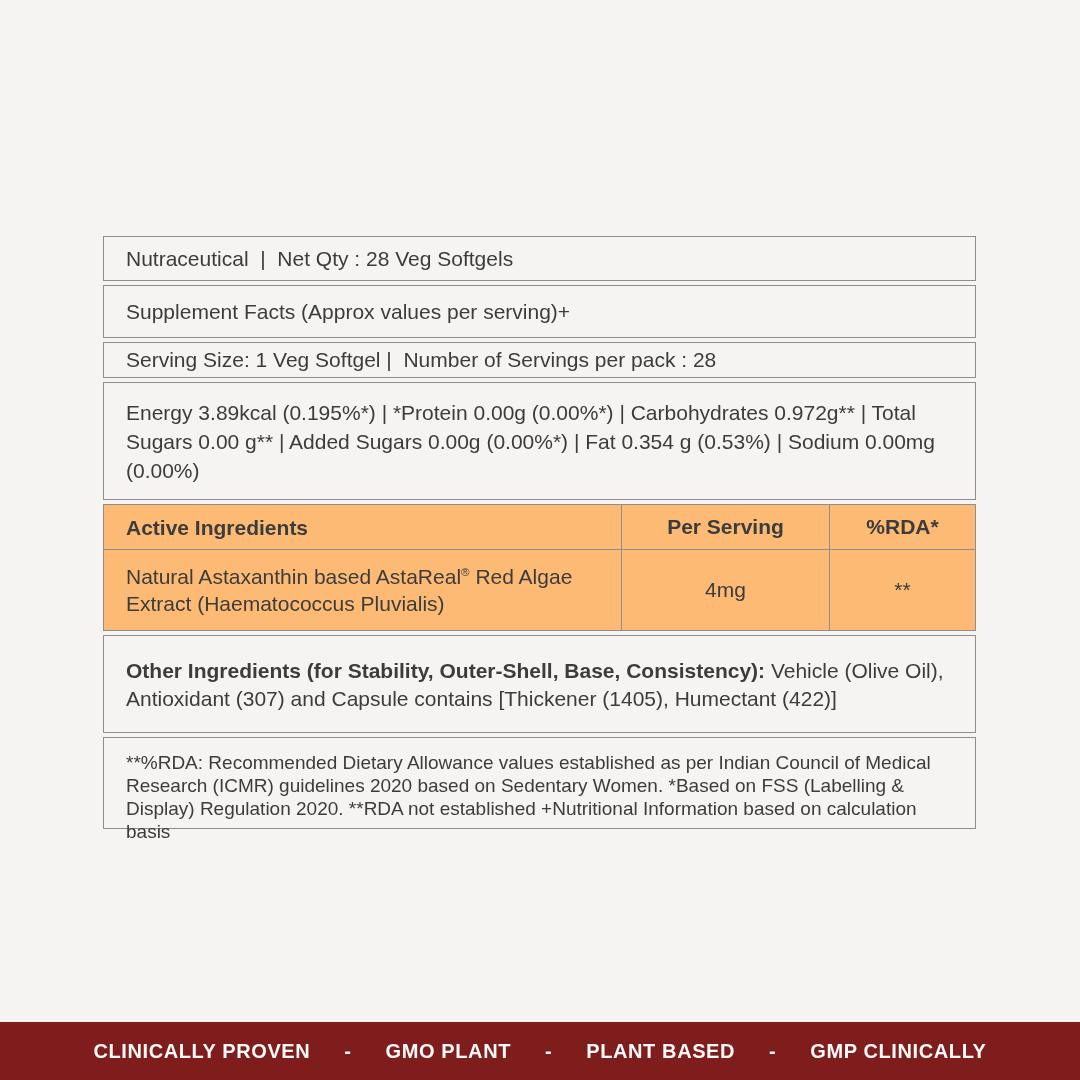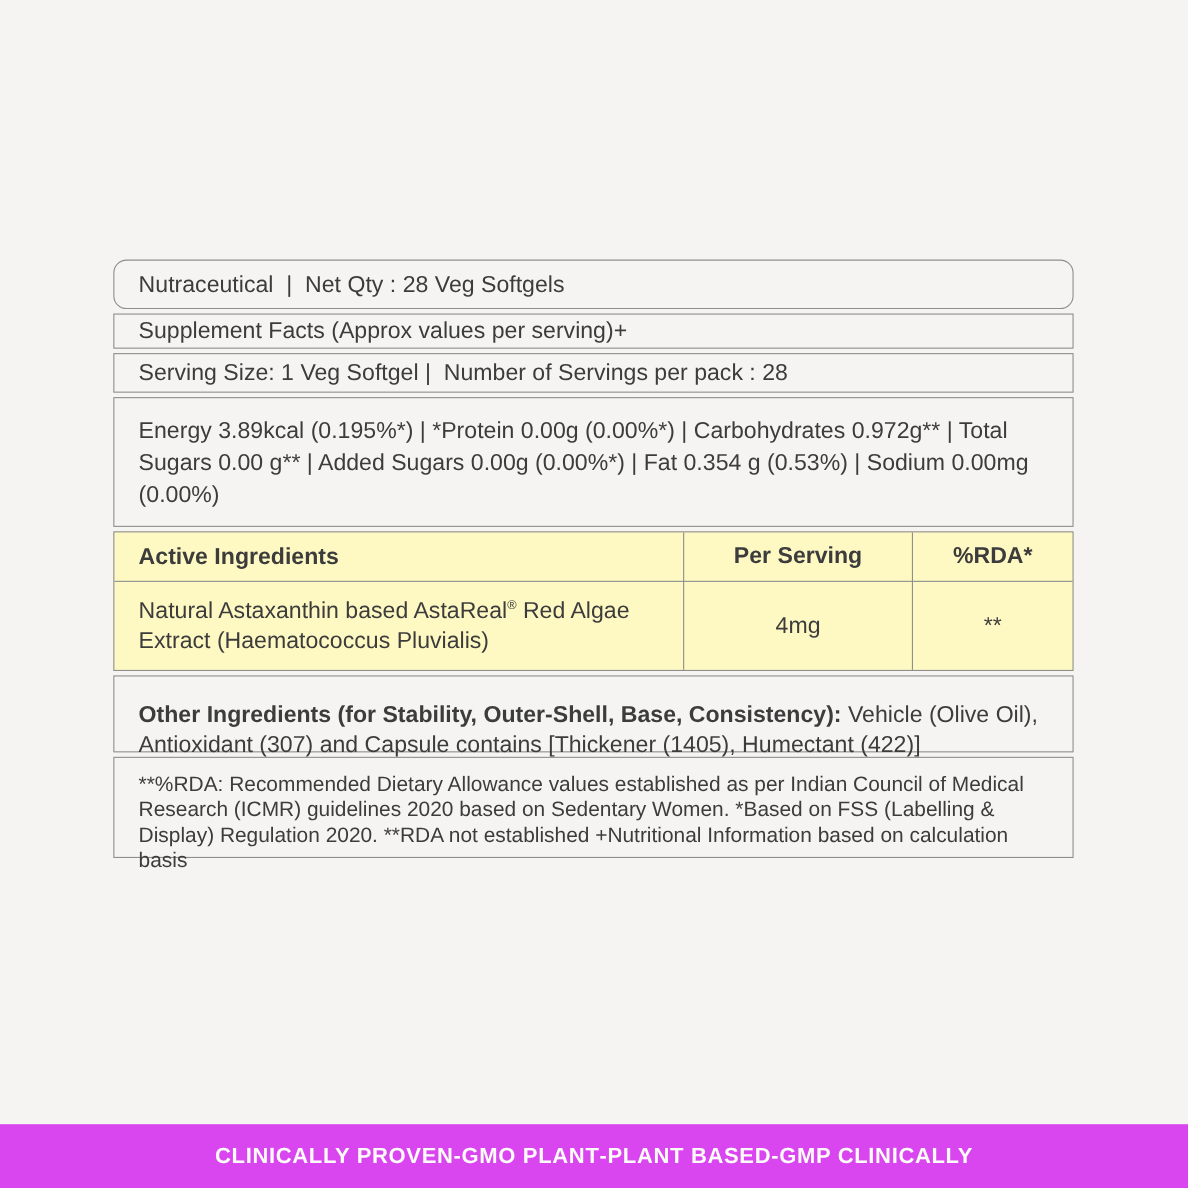--- a/index.html
+++ b/index.html
@@ -12,44 +12,44 @@
   .label-stack {
     position:absolute; left:103px; top:236px; width:873px;
     display:flex; flex-direction:column; gap:4px;
   }
   .box {
     box-sizing:border-box; border:1px solid #8E8E8E; background:#F5F4F3;
     display:flex; align-items:center; padding:0 22px;
     font-size:21px;
   }
   .pre { white-space:pre-wrap; }
-  .row-1 { height:45px;border-radius:12px; }
-  .row-2 { height:32px; }
+  .row-1 { height:45px; }
+  .row-2 { height:53px; }
   .row-3 { height:36px; }
   .row-4 { height:118px; line-height:29px; }
-  .row-6 { height:70px; line-height:28px; display:block; padding-top:21px; }
+  .row-6 { height:98px; line-height:28px; display:block; padding-top:21px; }
   .row-7 { height:92px; font-size:19px; line-height:23px; display:block; padding-top:13px; }
   .bold { font-weight:bold; }
 
   .ing-table {
-    box-sizing:border-box; border:1px solid #8E8E8E; background:#fef9c3;
+    box-sizing:border-box; border:1px solid #8E8E8E; background:#fdba74;
     display:grid; grid-template-columns:517px 208px 146px;
     font-size:21px;
   }
   .ing-table .cell { box-sizing:border-box; display:flex; align-items:center; }
   .ing-table .th { height:45px; border-bottom:1px solid #8E8E8E; font-weight:bold; }
   .ing-table .td { height:80px; }
   .ing-table .c1 { padding:0 22px; justify-content:flex-start; line-height:27px; }
   .ing-table .c2, .ing-table .c3 { justify-content:center; border-left:1px solid #8E8E8E; text-align:center; }
   sup.reg { font-size:0.55em; vertical-align:super; line-height:0; }
 
   .banner {
     position:absolute; left:0; top:1022px; width:1080px; height:58px;
-    background:#d946ef; color:#FDFBFA;
-    display:flex; align-items:center; justify-content:center; 
+    background:#7f1d1d; color:#FDFBFA;
+    display:flex; align-items:center; justify-content:center; gap:34px;
     font-size:20px; font-weight:bold; letter-spacing:0.6px;
   }
 </style>
 </head>
 <body>
 
 <div class="label-stack">
 
   <div class="box row-1 pre">Nutraceutical  |  Net Qty : 28 Veg Softgels</div>
 

